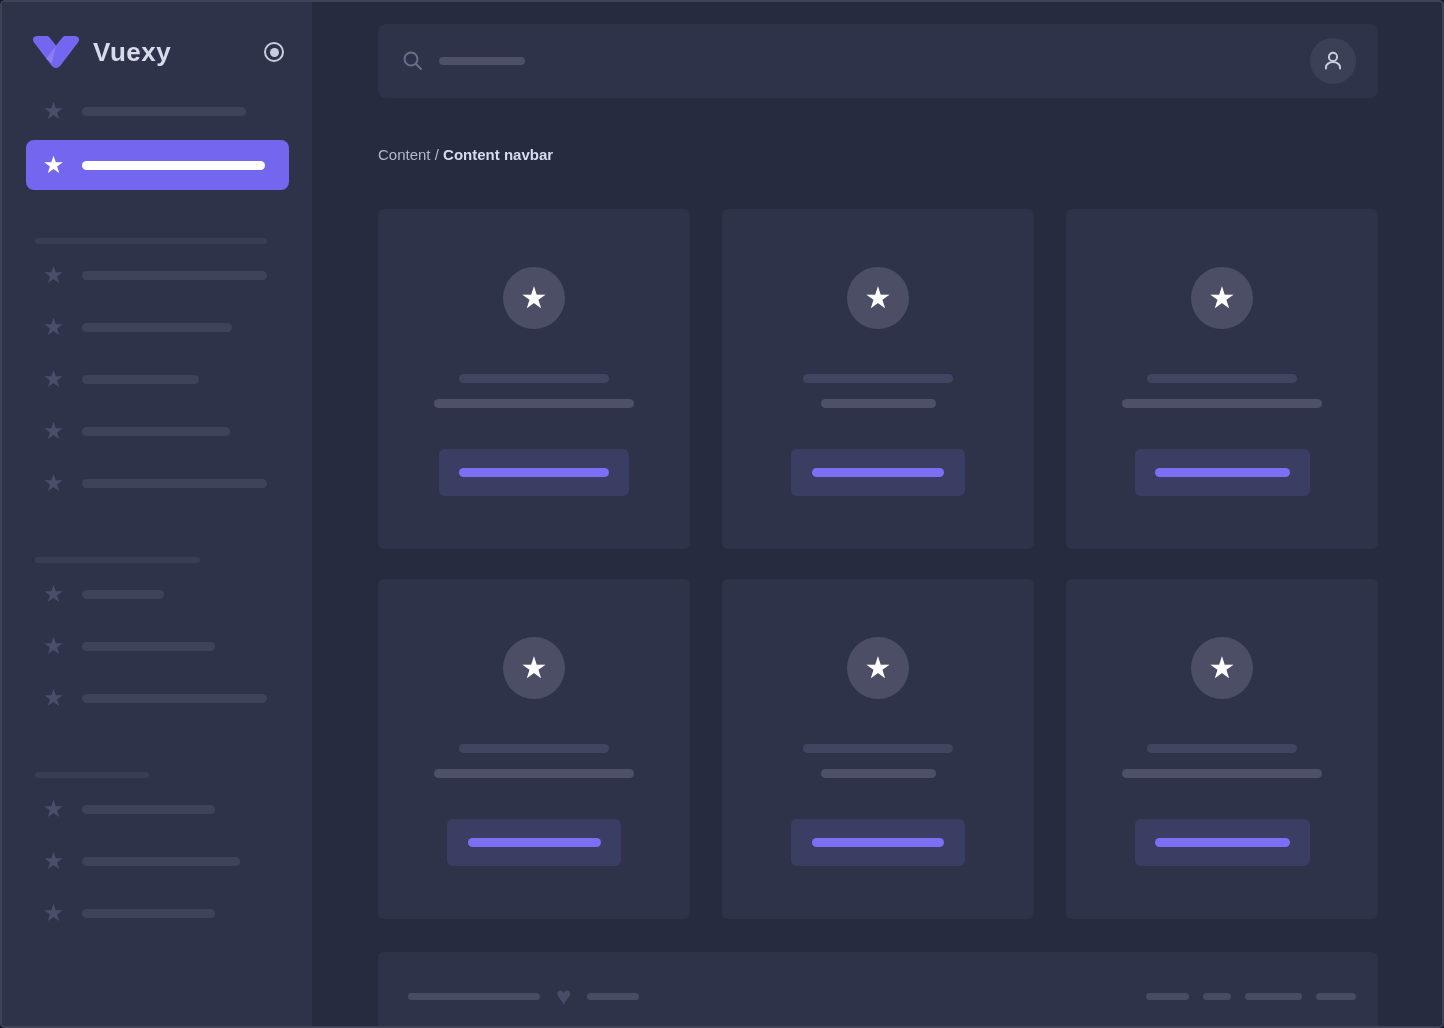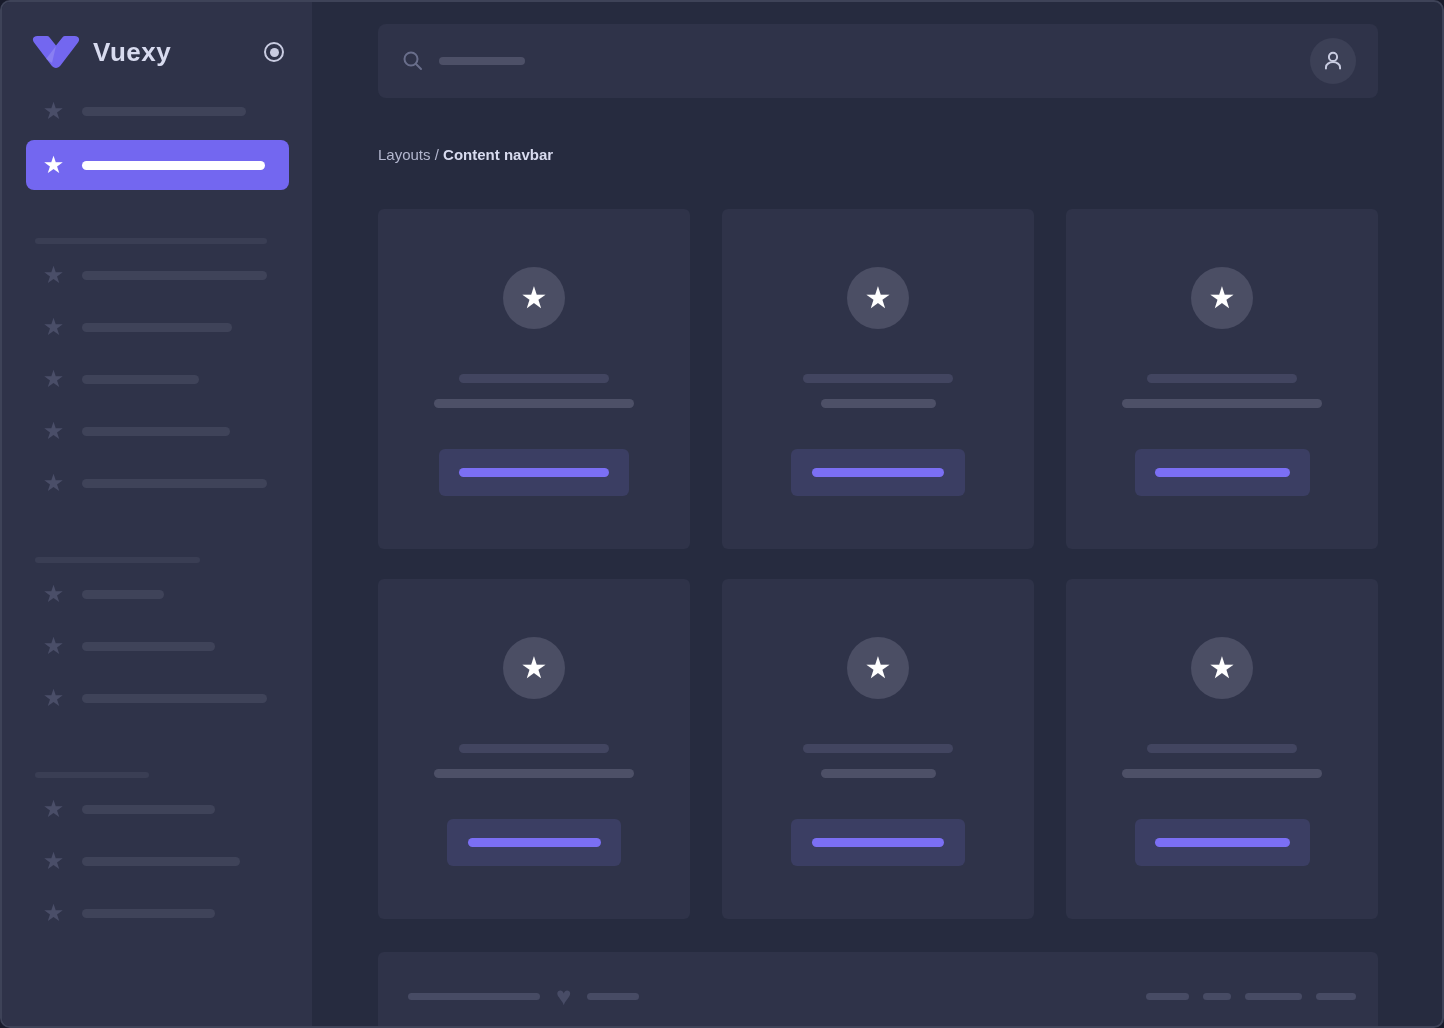--- a/index.html
+++ b/index.html
@@ -13,21 +13,21 @@
   }
   *{margin:0;padding:0;box-sizing:border-box;}
   body{
     background:#181b2b;
     font-family:"Liberation Sans","DejaVu Sans",sans-serif;
     width:1444px;height:1028px;overflow:hidden;
   }
   .frame{
     width:1444px;height:1028px;
     border:2px solid var(--frame-border);
-    border-radius:10px;
+    border-radius:5px;
     background:var(--main-bg);
     display:flex;overflow:hidden;
   }
   
   .sidebar{
     width:310px;flex-shrink:0;height:100%;
     background:var(--sidebar-bg);
   }
   .brand-row{
     display:flex;align-items:center;
@@ -234,21 +234,21 @@
         <span class="skel" id="search-bar" style="width: 86px;"></span>
       </div>
       <div class="avatar">
         <svg viewBox="0 0 24 24" width="26" height="26" aria-hidden="true">
           <circle cx="12" cy="8.2" r="3.8" fill="none" stroke="#c9cce1" stroke-width="1.8"></circle>
           <path d="M5.5 19 v-1.2 a6.5 4.8 0 0 1 13 0 V19" fill="none" stroke="#c9cce1" stroke-width="1.8" stroke-linecap="round"></path>
         </svg>
       </div>
     </div>
 
-    <div class="breadcrumb"><span class="parent">Layouts</span><span class="sep"> / </span><span class="current">Content navbar</span></div>
+    <div class="breadcrumb"><span class="parent">Content</span><span class="sep"> / </span><span class="current">Content navbar</span></div>
 
     <div class="grid" id="cards-grid">
         <div class="card">
     <div class="card-avatar">
       <span class="star-white">★</span>
     </div>
     <div class="skel line1" style="width: 150px;"></div>
     <div class="skel line2" style="width: 200px;"></div>
     <div class="card-btn" style="width: 190px;">
       <div class="skel btn-bar" style="width: 150px;"></div>

